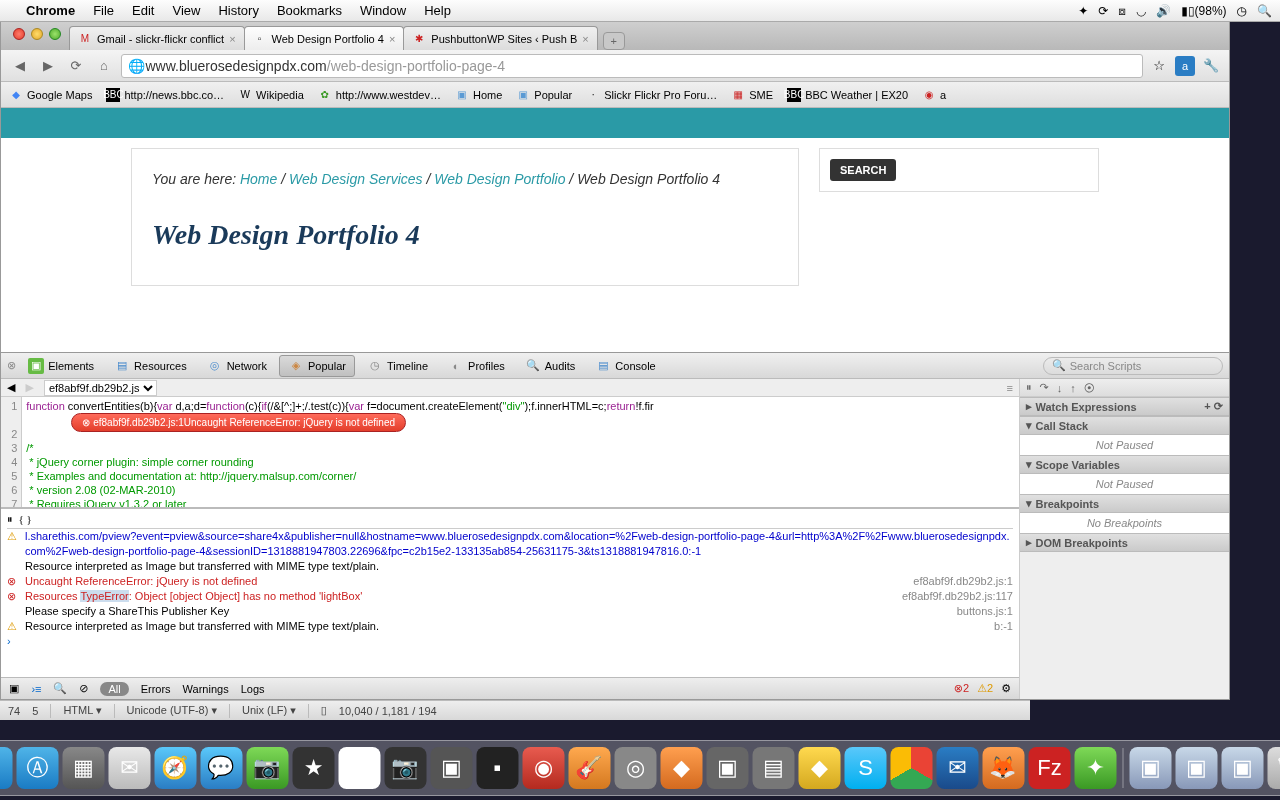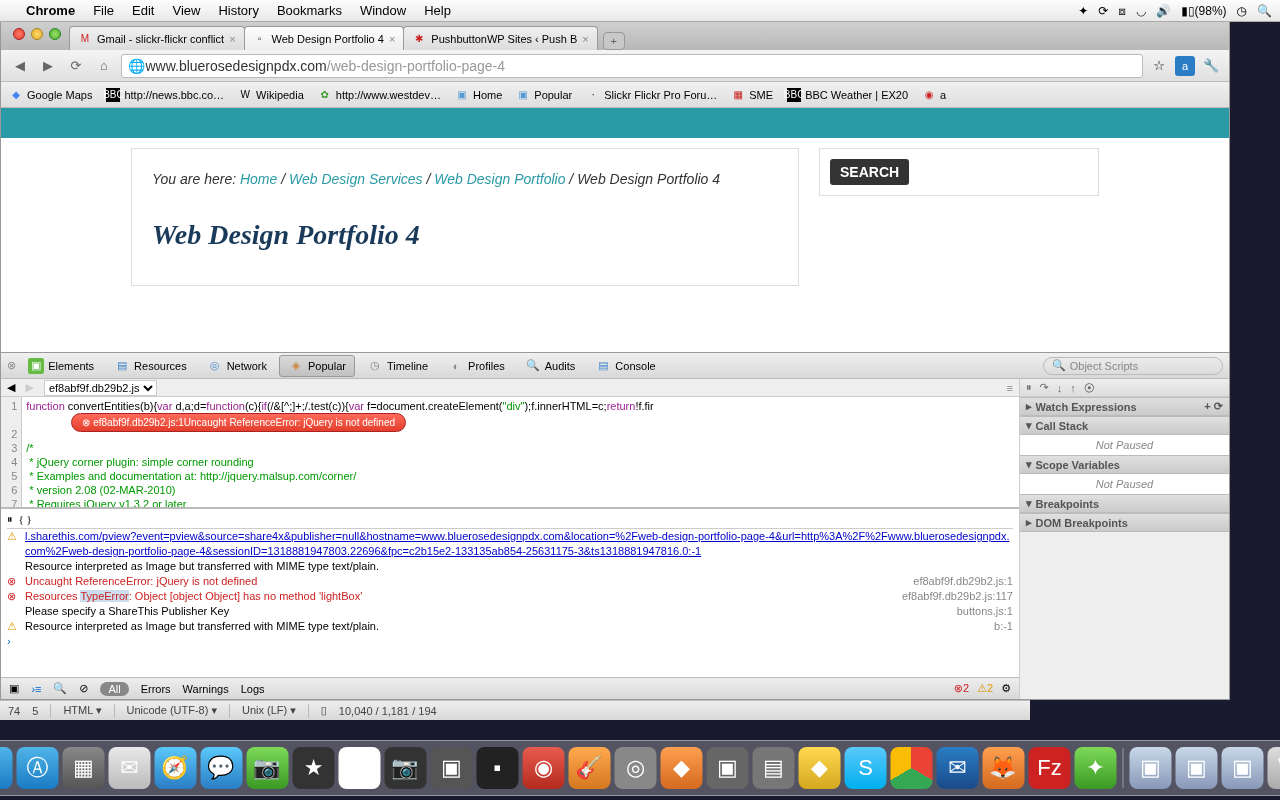--- a/index.html
+++ b/index.html
@@ -75,21 +75,21 @@
 .sb-ctrl span { color:#666; }
 .sb-sec { background:linear-gradient(#e0e0e0,#cacaca); border-top:1px solid #bbb; border-bottom:1px solid #bbb; padding:2px 6px; font-weight:bold; color:#555; display:flex; align-items:center; gap:4px; }
 .sb-body { padding:4px 6px; color:#888; font-style:italic; text-align:center; background:#fff; }
 
 
 .console { height:170px; border-top:2px solid #bbb; font-family:Menlo,Monaco,monospace; font-size:11px; overflow:auto; padding:4px 6px; background:#fff; }
 .console .row { display:flex; gap:6px; line-height:15px; }
 .console .ic { width:12px; flex:none; }
 .console .warnico { color:#d90; }
 .console .errico { color:#c22; }
-.console a { color:#00c; text-decoration:underline; }
+.console a { color:#00c; }
 .console .txt { flex:1; white-space:pre-wrap; word-break:break-all; }
 .console .loc { color:#888; margin-left:auto; flex:none; }
 .console .err { color:#c22; }
 .console .prompt { color:#06c; }
 
 .consbar { height:22px; background:linear-gradient(#eee,#d8d8d8); border-top:1px solid #bbb; display:flex; align-items:center; padding:0 8px; gap:12px; font-size:11px; }
 .consbar .pill { background:#888; color:#fff; padding:1px 8px; border-radius:8px; }
 .consbar .right { margin-left:auto; display:flex; gap:8px; align-items:center; }
 .consbar .ec { color:#c22; }
 .consbar .wc { color:#d90; }
@@ -272,21 +272,21 @@
             <span>You are here: </span>
             <a>Home</a> /
             <a>Web Design Services</a> /
             <a>Web Design Portfolio</a> /
             <span>Web Design Portfolio 4</span>
           </div>
           <div class="h1">Web Design Portfolio 4</div>
         </div>
         <div style="width:300px;padding-left:20px">
           <div style="border:1px solid #ddd;padding:10px;display:flex;gap:6px;align-items:center">
-            <button style="background:#333;color:#fff;border:none;padding:5px 10px;border-radius:3px;font-size:14px;font-weight:bold">SEARCH</button>
+            <button style="background:#333;color:#fff;border:none;padding:5px 10px;border-radius:3px;font-size:11px;font-weight:bold">SEARCH</button>
           </div>
         </div>
       </div>
     </div>
 
     <div class="devtools">
       <div class="dt-tabs">
         <span style="color:#888">⊗</span>
         <div class="dt-tab">
             <span class="ic" style="background:#6b4;color:#fff;border-radius:2px">▣</span>
@@ -315,21 +315,21 @@
         <div class="dt-tab">
             <span class="ic" style="color:#888">🔍</span>
             <span>Audits</span>
           </div>
         <div class="dt-tab">
             <span class="ic" style="color:#48c">▤</span>
             <span>Console</span>
           </div>
         <div class="dt-search">
             <span>🔍</span>
-            <span>Object Scripts</span>
+            <span>Search Scripts</span>
           </div>
       </div>
 
       <div class="dt-body">
         <div class="dt-main">
           <div class="dt-sub">
             <span>◀</span>
             <span style="color:#ccc">▶</span>
             <select><option>ef8abf9f.db29b2.js</option></select>
             <span style="margin-left:auto;color:#888">≡</span>
@@ -412,20 +412,21 @@
             <span>↓</span>
             <span>↑</span>
             <span>⦿</span>
           </div>
           <div class="sb-sec">▸ <span>Watch Expressions</span><span style="margin-left:auto">+ ⟳</span></div>
           <div class="sb-sec">▾ <span>Call Stack</span></div>
           <div class="sb-body">Not Paused</div>
           <div class="sb-sec">▾ <span>Scope Variables</span></div>
           <div class="sb-body">Not Paused</div>
           <div class="sb-sec">▾ <span>Breakpoints</span></div>
+          <div class="sb-body">No Breakpoints</div>
           <div class="sb-sec">▸ <span>DOM Breakpoints</span></div>
         </div>
       </div>
     </div>
   </div>
 </div>
 
 <div class="editorstatus">
   <span>74</span>
   <span>5</span>

